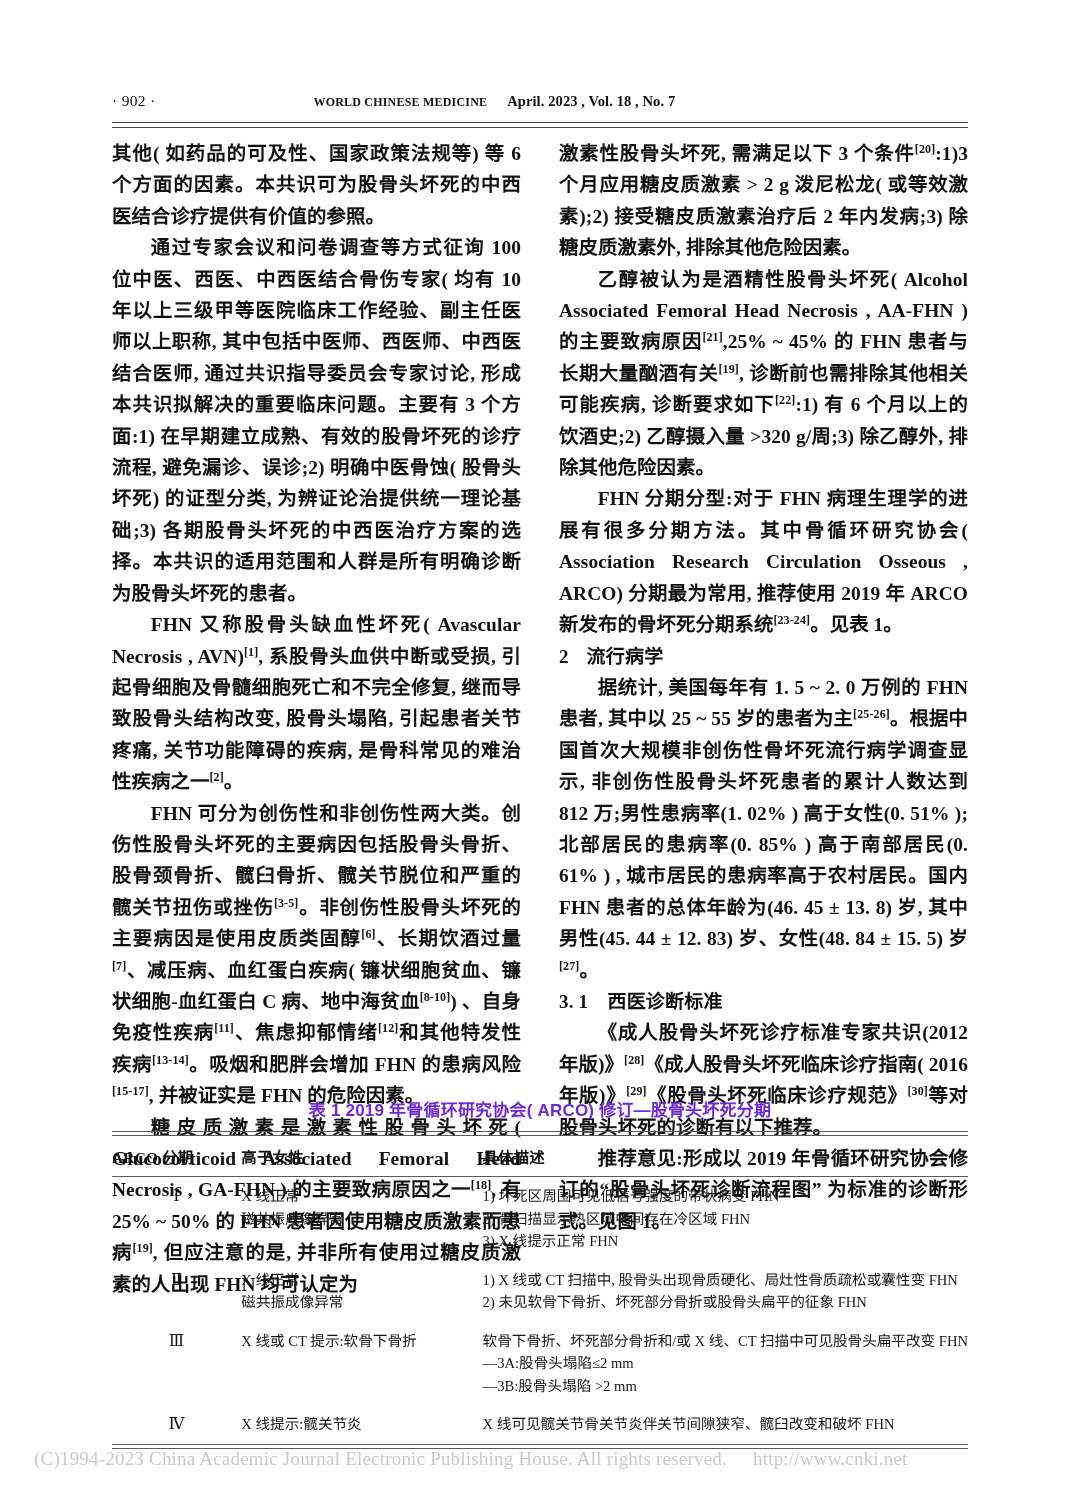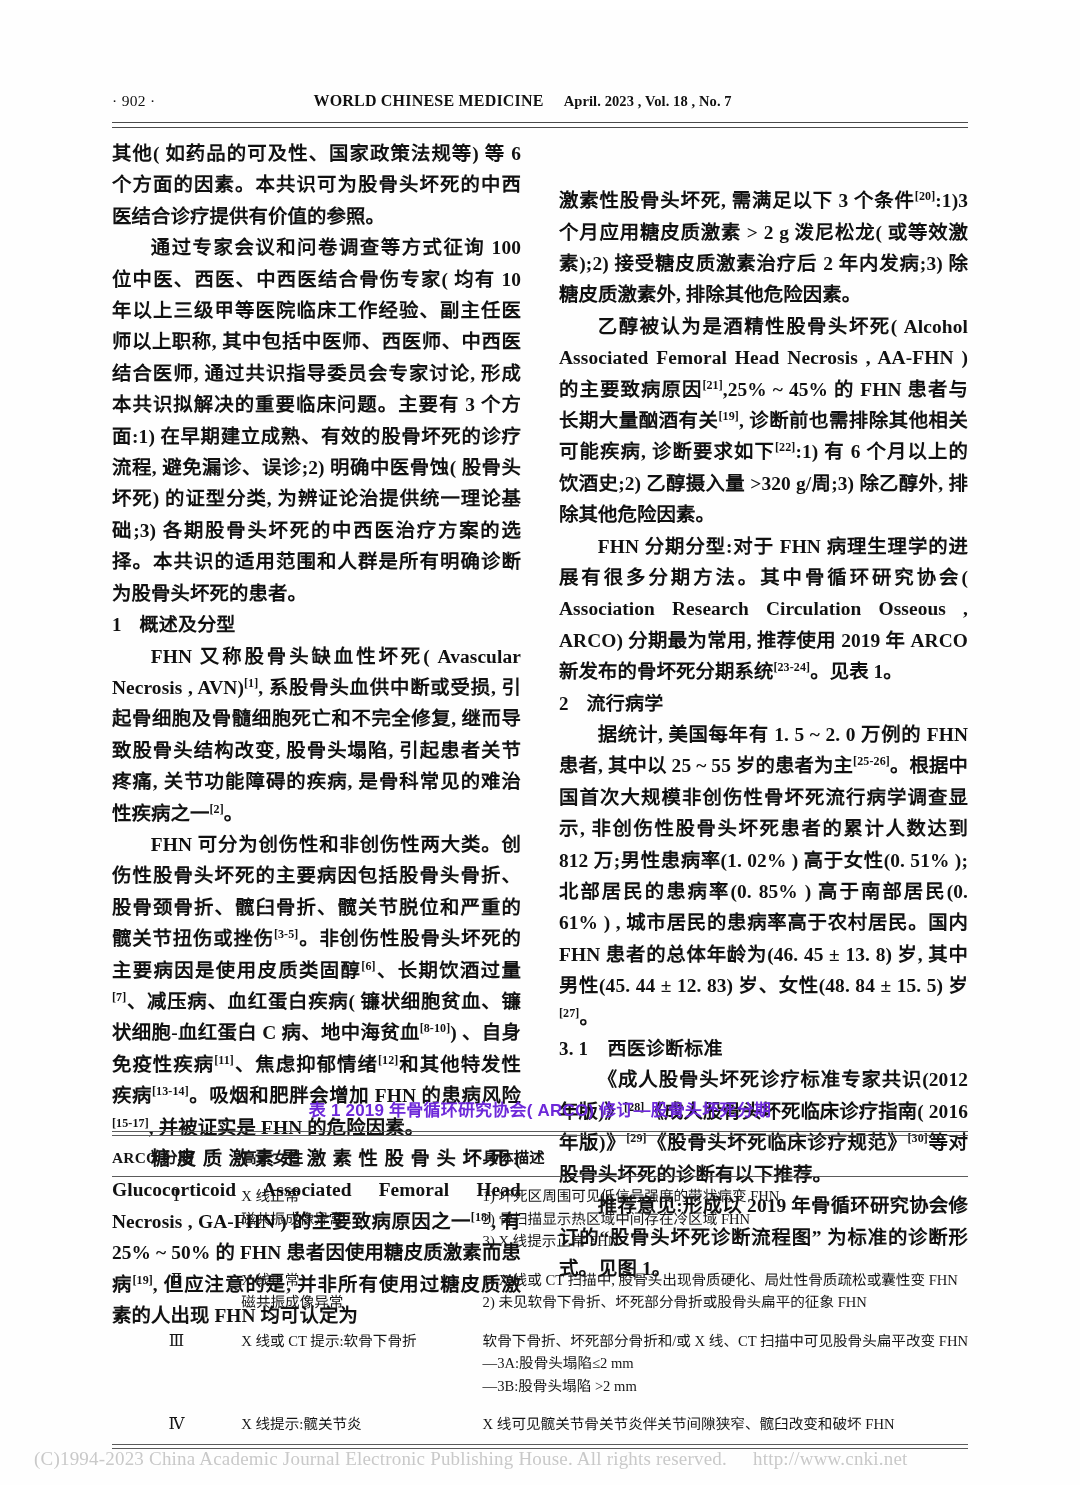--- a/index.html
+++ b/index.html
@@ -34,21 +34,21 @@
   }
   .folio {
     font-family: "Liberation Serif", serif;
     font-size: 15.5px;
     letter-spacing: 0.3px;
     white-space: nowrap;
   }
   .journal-line {
     margin-left: 158px;
     font-family: "Liberation Serif", serif;
-    font-size: 16px;
+    font-size: 12px;
     font-weight: 700;
     letter-spacing: 0.2px;
     white-space: nowrap;
   }
   .journal-issue {
     margin-left: 20px;
     font-family: "Liberation Serif", serif;
     font-size: 14.5px;
     font-weight: 700;
     letter-spacing: 0.1px;
@@ -65,21 +65,20 @@
   }
 
   
   .columns {
     position: absolute;
     left: 112px;
     top: 128px;
     width: 856px;
     display: flex;
     gap: 38px;
-    align-items: center;
   }
   .col {
     width: 409px;
   }
   p.body {
     margin: 0;
     font-family: "Liberation Serif", "DejaVu Serif", serif;
     font-size: 19.4px;
     line-height: 31.4px;
     text-align: justify;
@@ -221,23 +220,20 @@
   <div class="head-rule"></div>
 
   <div class="columns">
 
     <div class="col">
 
       <p class="body noindent">其他( 如药品的可及性、国家政策法规等) 等 6 个方面的因素。本共识可为股骨头坏死的中西医结合诊疗提供有价值的参照。</p>
 
       <p class="body">通过专家会议和问卷调查等方式征询 100 位中医、西医、中西医结合骨伤专家( 均有 10 年以上三级甲等医院临床工作经验、副主任医师以上职称, 其中包括中医师、西医师、中西医结合医师, 通过共识指导委员会专家讨论, 形成本共识拟解决的重要临床问题。主要有 3 个方面:1) 在早期建立成熟、有效的股骨坏死的诊疗流程, 避免漏诊、误诊;2) 明确中医骨蚀( 股骨头坏死) 的证型分类, 为辨证论治提供统一理论基础;3) 各期股骨头坏死的中西医治疗方案的选择。本共识的适用范围和人群是所有明确诊断为股骨头坏死的患者。</p>
 
-      <h2 class="sec">
-        <span class="num">1</span><span>概述及分型</span>
-      </h2>
 
       <p class="body"><span>FHN 又称股骨头缺血性坏死( Avascular Necrosis , AVN)</span><sup>[1]</sup><span>, 系股骨头血供中断或受损, 引起骨细胞及骨髓细胞死亡和不完全修复, 继而导致股骨头结构改变, 股骨头塌陷, 引起患者关节疼痛, 关节功能障碍的疾病, 是骨科常见的难治性疾病之一</span><sup>[2]</sup><span>。</span></p>
 
       <p class="body"><span>FHN 可分为创伤性和非创伤性两大类。创伤性股骨头坏死的主要病因包括股骨头骨折、股骨颈骨折、髋臼骨折、髋关节脱位和严重的髋关节扭伤或挫伤</span><sup>[3-5]</sup><span>。非创伤性股骨头坏死的主要病因是使用皮质类固醇</span><sup>[6]</sup><span>、长期饮酒过量</span><sup>[7]</sup><span>、减压病、血红蛋白疾病( 镰状细胞贫血、镰状细胞-血红蛋白 C 病、地中海贫血</span><sup>[8-10]</sup><span>) 、自身免疫性疾病</span><sup>[11]</sup><span>、焦虑抑郁情绪</span><sup>[12]</sup><span>和其他特发性疾病</span><sup>[13-14]</sup><span>。吸烟和肥胖会增加 FHN 的患病风险</span><sup>[15-17]</sup><span>, 并被证实是 FHN 的危险因素。</span></p>
 
       <p class="body"><span>糖皮质激素是激素性股骨头坏死( Glucocorticoid Associated Femoral Head Necrosis , GA-FHN ) 的主要致病原因之一</span><sup>[18]</sup><span>, 有 25% ~ 50% 的 FHN 患者因使用糖皮质激素而患病</span><sup>[19]</sup><span>, 但应注意的是, 并非所有使用过糖皮质激素的人出现 FHN 均可认定为</span></p>
 
     </div>
 
     <div class="col">

